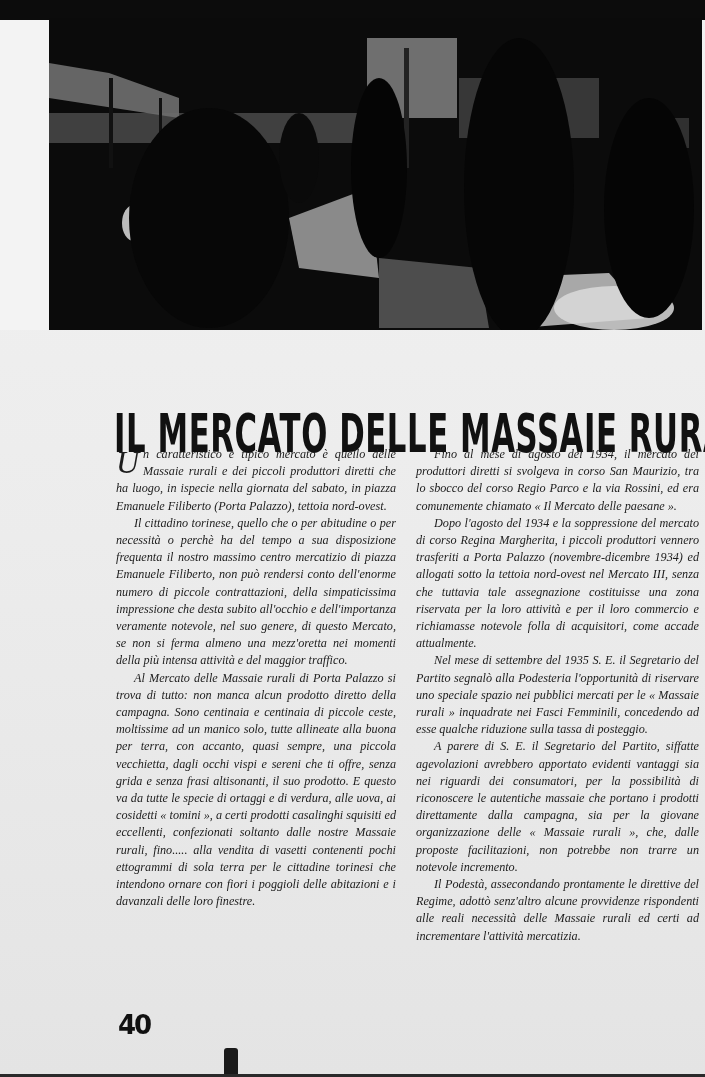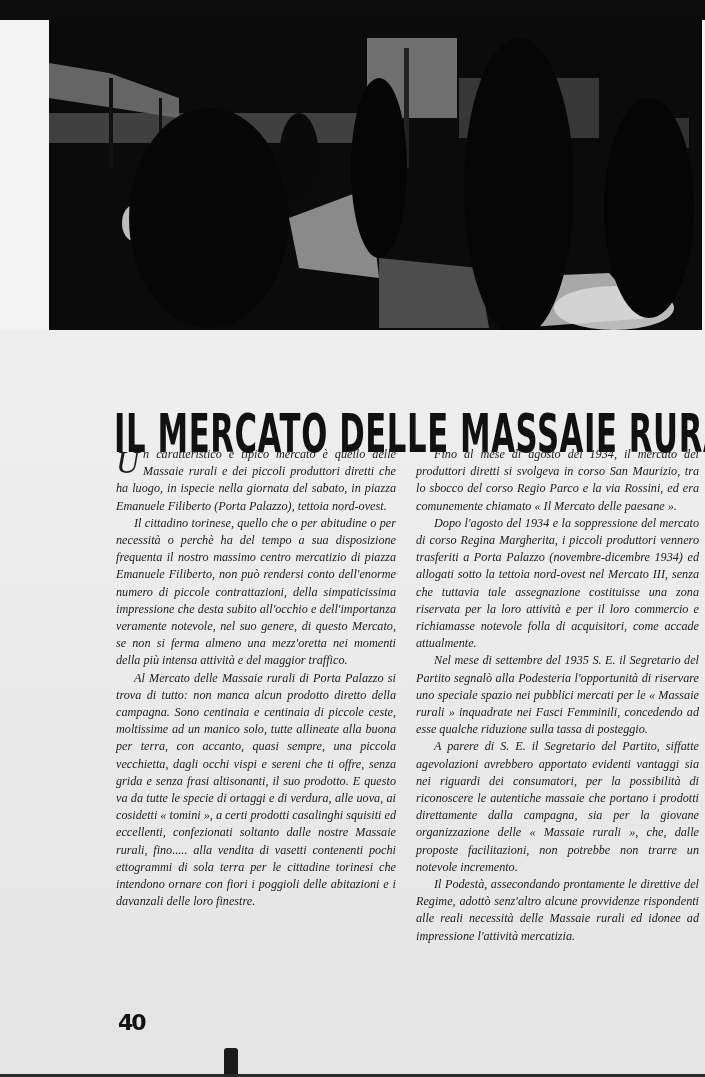--- a/index.html
+++ b/index.html
@@ -44,21 +44,21 @@
   .col p { margin: 0; text-indent: 18px; }
   .col p.first { text-indent: 0; }
   .dropcap {
     float: left; font-size: 32px; line-height: 28px; font-style: italic;
     margin: 2px 4px 0 0; font-weight: normal;
   }
   .bold { font-weight: normal; }
   .page-number {
     position: absolute; left: 118px; top: 1010px;
     font-family: "DejaVu Sans", sans-serif; font-weight: bold;
-    font-size: 22px; letter-spacing: -2px; color: #111;
+    font-size: 26px; letter-spacing: -2px; color: #111;
   }
   .bottom-mark {
     position: absolute; left: 224px; top: 1048px; width: 14px; height: 29px;
     background: #1a1a1a; border-radius: 3px 3px 0 0;
   }
   .bottom-edge {
     position: absolute; left: 0; top: 1074px; width: 705px; height: 3px; background: #2a2a2a;
   }
 </style>
 </head>
@@ -103,19 +103,19 @@
     <p class="first"><span class="dropcap">U</span><span>n caratteristico e tipico mercato è quello delle Massaie rurali e dei piccoli produttori diretti che ha luogo, in ispecie nella giornata del sabato, in piazza Emanuele Filiberto (Porta Palazzo), tettoia nord-ovest.</span></p>
     <p>Il cittadino torinese, quello che o per abitudine o per necessità o perchè ha del tempo a sua disposizione frequenta il nostro massimo centro mercatizio di piazza Emanuele Filiberto, non può rendersi conto dell'enorme numero di piccole contrattazioni, della simpaticissima impressione che desta subito all'occhio e dell'importanza veramente notevole, nel suo genere, di questo Mercato, se non si ferma almeno una mezz'oretta nei momenti della più intensa attività e del maggior traffico.</p>
     <p>Al Mercato delle Massaie rurali di Porta Palazzo si trova di tutto: non manca alcun prodotto diretto della campagna. Sono centinaia e centinaia di piccole ceste, moltissime ad un manico solo, tutte allineate alla buona per terra, con accanto, quasi sempre, una piccola vecchietta, dagli occhi vispi e sereni che ti offre, senza grida e senza frasi altisonanti, il suo prodotto. E questo va da tutte le specie di ortaggi e di verdura, alle uova, ai cosidetti « tomini », a certi prodotti casalinghi squisiti ed eccellenti, confezionati soltanto dalle nostre Massaie rurali, fino..... alla vendita di vasetti contenenti pochi ettogrammi di sola terra per le cittadine torinesi che intendono ornare con fiori i poggioli delle abitazioni e i davanzali delle loro finestre.</p>
   </div>
 
   <div class="col col-right">
     <p>Fino al mese di agosto del 1934, il mercato dei produttori diretti si svolgeva in corso San Maurizio, tra lo sbocco del corso Regio Parco e la via Rossini, ed era comunemente chiamato « Il Mercato delle paesane ».</p>
     <p>Dopo l'agosto del 1934 e la soppressione del mercato di corso Regina Margherita, i piccoli produttori vennero trasferiti a Porta Palazzo (novembre-dicembre 1934) ed allogati sotto la tettoia nord-ovest nel Mercato III, senza che tuttavia tale assegnazione costituisse una zona riservata per la loro attività e per il loro commercio e richiamasse notevole folla di acquisitori, come accade attualmente.</p>
     <p class="bold">Nel mese di settembre del 1935 S. E. il Segretario del Partito segnalò alla Podesteria l'opportunità di riservare uno speciale spazio nei pubblici mercati per le « Massaie rurali » inquadrate nei Fasci Femminili, concedendo ad esse qualche riduzione sulla tassa di posteggio.</p>
     <p class="bold">A parere di S. E. il Segretario del Partito, siffatte agevolazioni avrebbero apportato evidenti vantaggi sia nei riguardi dei consumatori, per la possibilità di riconoscere le autentiche massaie che portano i prodotti direttamente dalla campagna, sia per la giovane organizzazione delle « Massaie rurali », che, dalle proposte facilitazioni, non potrebbe non trarre un notevole incremento.</p>
-    <p class="bold">Il Podestà, assecondando prontamente le direttive del Regime, adottò senz'altro alcune provvidenze rispondenti alle reali necessità delle Massaie rurali ed idonee ad impressione l'attività mercatizia.</p>
+    <p class="bold">Il Podestà, assecondando prontamente le direttive del Regime, adottò senz'altro alcune provvidenze rispondenti alle reali necessità delle Massaie rurali ed certi ad incrementare l'attività mercatizia.</p>
   </div>
 
   <div class="page-number">40</div>
   <div class="bottom-mark"></div>
   <div class="bottom-edge"></div>
 </div>
 
 </body></html>

